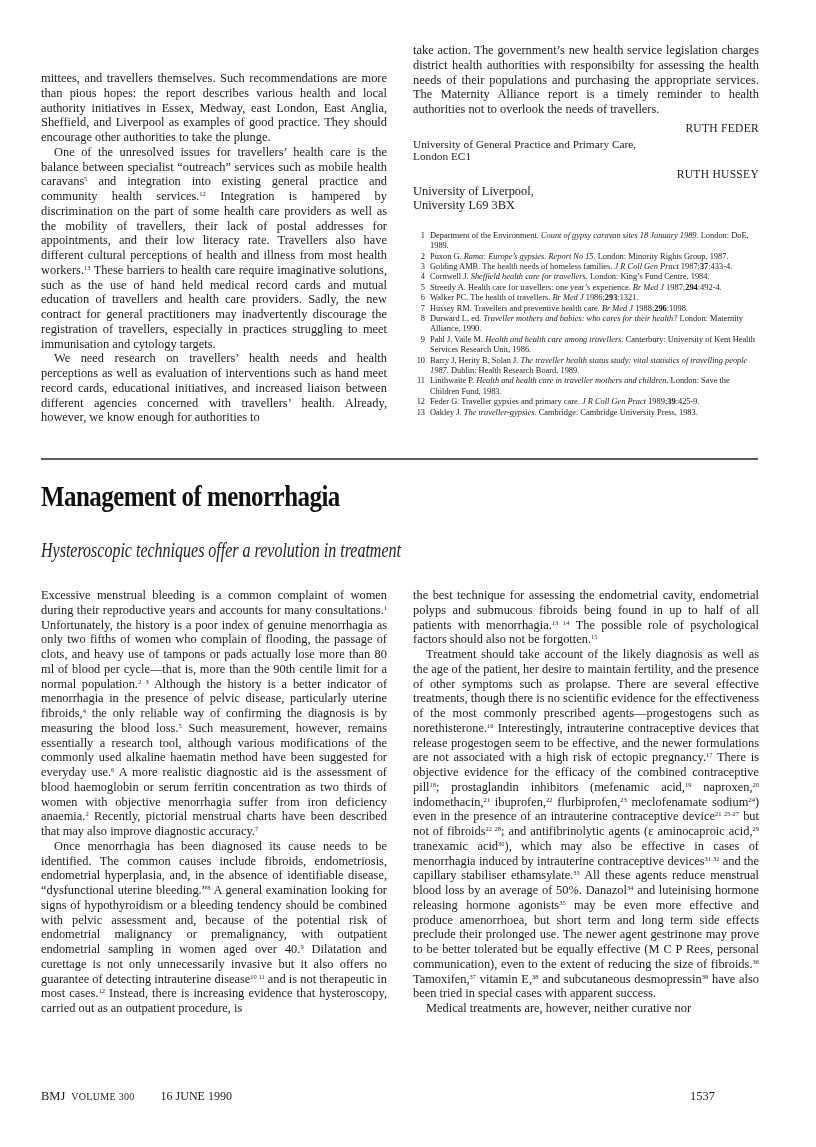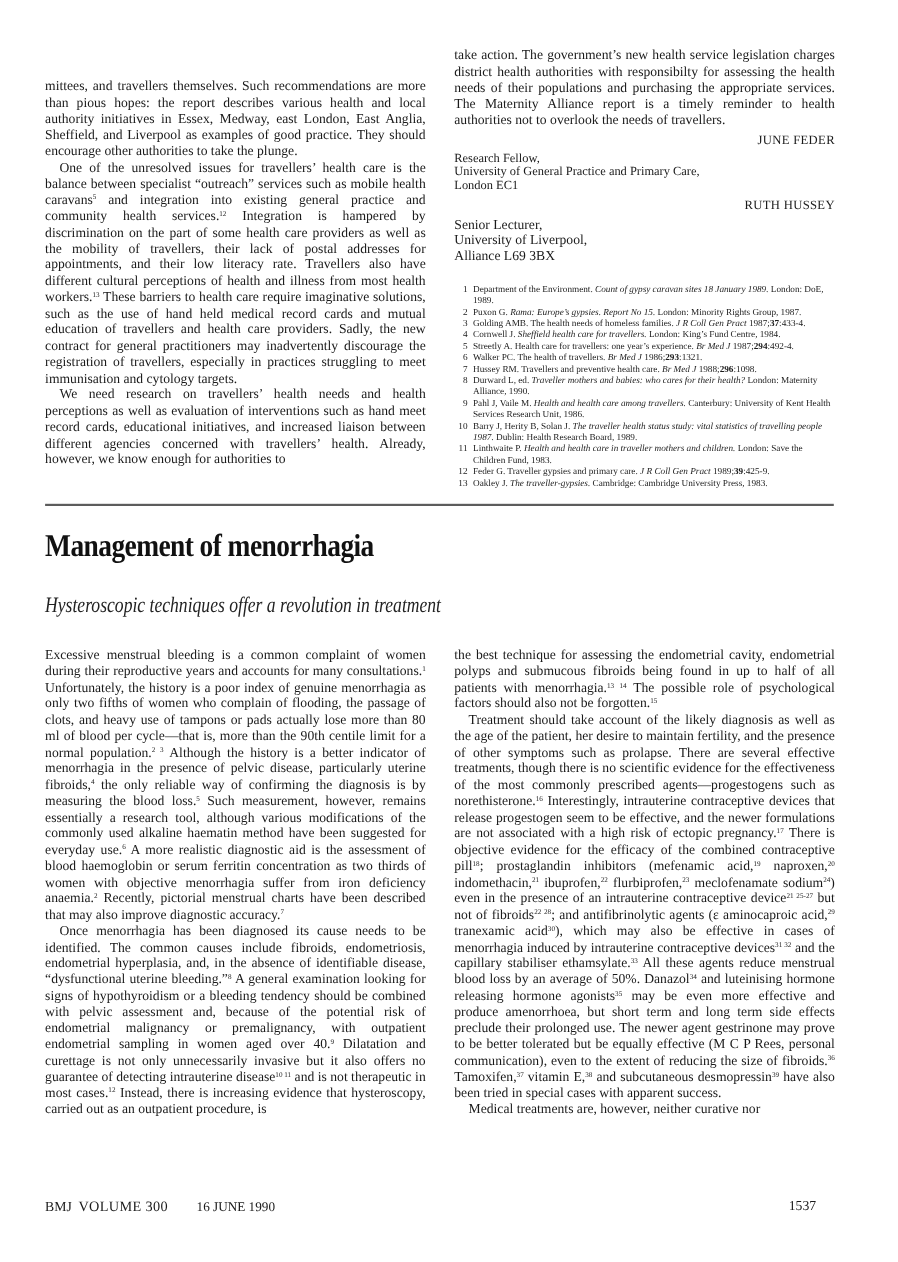--- a/index.html
+++ b/index.html
@@ -23,48 +23,46 @@
   .ref b { font-weight: bold; }
   #rule { position: absolute; left: 41px; top: 458px; width: 717px; height: 2px; background: #5c5c5c; }
   #title { position: absolute; left: 41px; top: 480px; margin: 0; font-family: "Liberation Serif", serif;
            font-weight: bold; font-size: 29px; letter-spacing: -0.6px; transform: scaleX(0.86); transform-origin: left; color: #111; white-space: nowrap; }
   #subtitle { position: absolute; left: 41px; top: 539px; margin: 0; font-style: italic; font-weight: normal;
               font-size: 20px; transform: scaleX(0.80); transform-origin: left; color: #222; white-space: nowrap; }
   #bottom-left { left: 41px; top: 588px; }
   #bottom-right { left: 413px; top: 588px; }
   #footer-left { position: absolute; left: 41px; top: 1089px; font-size: 12px; white-space: nowrap; }
   #footer-left .journal { font-size: 12.5px; }
-  #footer-left .sc { font-size: 13px; letter-spacing: 0.3px; }
+  #footer-left .sc { font-size: 10px; letter-spacing: 0.3px; }
   #footer-left .gap { display: inline-block; width: 20px; }
-  #footer-page { position: absolute; left: 717px; top: 1089px; font-size: 12.5px; }
+  #footer-page { position: absolute; left: 690px; top: 1089px; font-size: 12.5px; }
 </style>
 </head>
 <body>
 
 <div class="col" id="top-left">
     <p class="noindent">mittees, and travellers themselves. Such recommendations are more than pious hopes: the report describes various health and local authority initiatives in Essex, Medway, east London, East Anglia, Sheffield, and Liverpool as examples of good practice. They should encourage other authorities to take the plunge.</p>
     <p>One of the unresolved issues for travellers’ health care is the balance between specialist “outreach” services such as mobile health caravans<sup>5</sup> and integration into existing general practice and community health services.<sup>12</sup> Integration is hampered by discrimination on the part of some health care providers as well as the mobility of travellers, their lack of postal addresses for appointments, and their low literacy rate. Travellers also have different cultural perceptions of health and illness from most health workers.<sup>13</sup> These barriers to health care require imaginative solutions, such as the use of hand held medical record cards and mutual education of travellers and health care providers. Sadly, the new contract for general prac­titioners may inadvertently discourage the registration of travellers, especially in practices struggling to meet immunisation and cytology targets.</p>
     <p>We need research on travellers’ health needs and health perceptions as well as evaluation of interventions such as hand meet record cards, educational initiatives, and increased liaison between different agencies concerned with travellers’ health. Already, however, we know enough for authorities to</p>
   </div>
 
 <div class="col" id="top-right">
   <p class="noindent">take action. The government’s new health service legislation charges district health authorities with responsibilty for assessing the health needs of their populations and purchasing the appropriate services. The Maternity Alliance report is a timely reminder to health authorities not to overlook the needs of travellers.</p>
 
-  <div class="sig-name">JUNE FEDER</div>
+  <div class="sig-name">RUTH FEDER</div>
   <div class="affil">
-    <div>Research Fellow,</div>
     <div>University of General Practice and Primary Care,</div>
     <div>London EC1</div>
   </div>
 
   <div class="sig-name">RUTH HUSSEY</div>
   <div class="affil big">
-    <div>Senior Lecturer,</div>
     <div>University of Liverpool,</div>
-    <div>Alliance L69 3BX</div>
+    <div>University L69 3BX</div>
   </div>
 
   <div class="refs" id="refs">
       <div class="ref"><span class="num">1</span>Department of the Environment. <i>Count of gypsy caravan sites 18 January 1989.</i> London: DoE, 1989.</div>
       <div class="ref"><span class="num">2</span>Puxon G. <i>Rama: Europe’s gypsies. Report No 15.</i> London: Minority Rights Group, 1987.</div>
       <div class="ref"><span class="num">3</span>Golding AMB. The health needs of homeless families. <i>J R Coll Gen Pract</i> 1987;<b>37</b>:433-4.</div>
       <div class="ref"><span class="num">4</span>Cornwell J. <i>Sheffield health care for travellers.</i> London: King’s Fund Centre, 1984.</div>
       <div class="ref"><span class="num">5</span>Streetly A. Health care for travellers: one year’s experience. <i>Br Med J</i> 1987;<b>294</b>:492-4.</div>
       <div class="ref"><span class="num">6</span>Walker PC. The health of travellers. <i>Br Med J</i> 1986;<b>293</b>:1321.</div>
       <div class="ref"><span class="num">7</span>Hussey RM. Travellers and preventive health care. <i>Br Med J</i> 1988;<b>296</b>:1098.</div>

